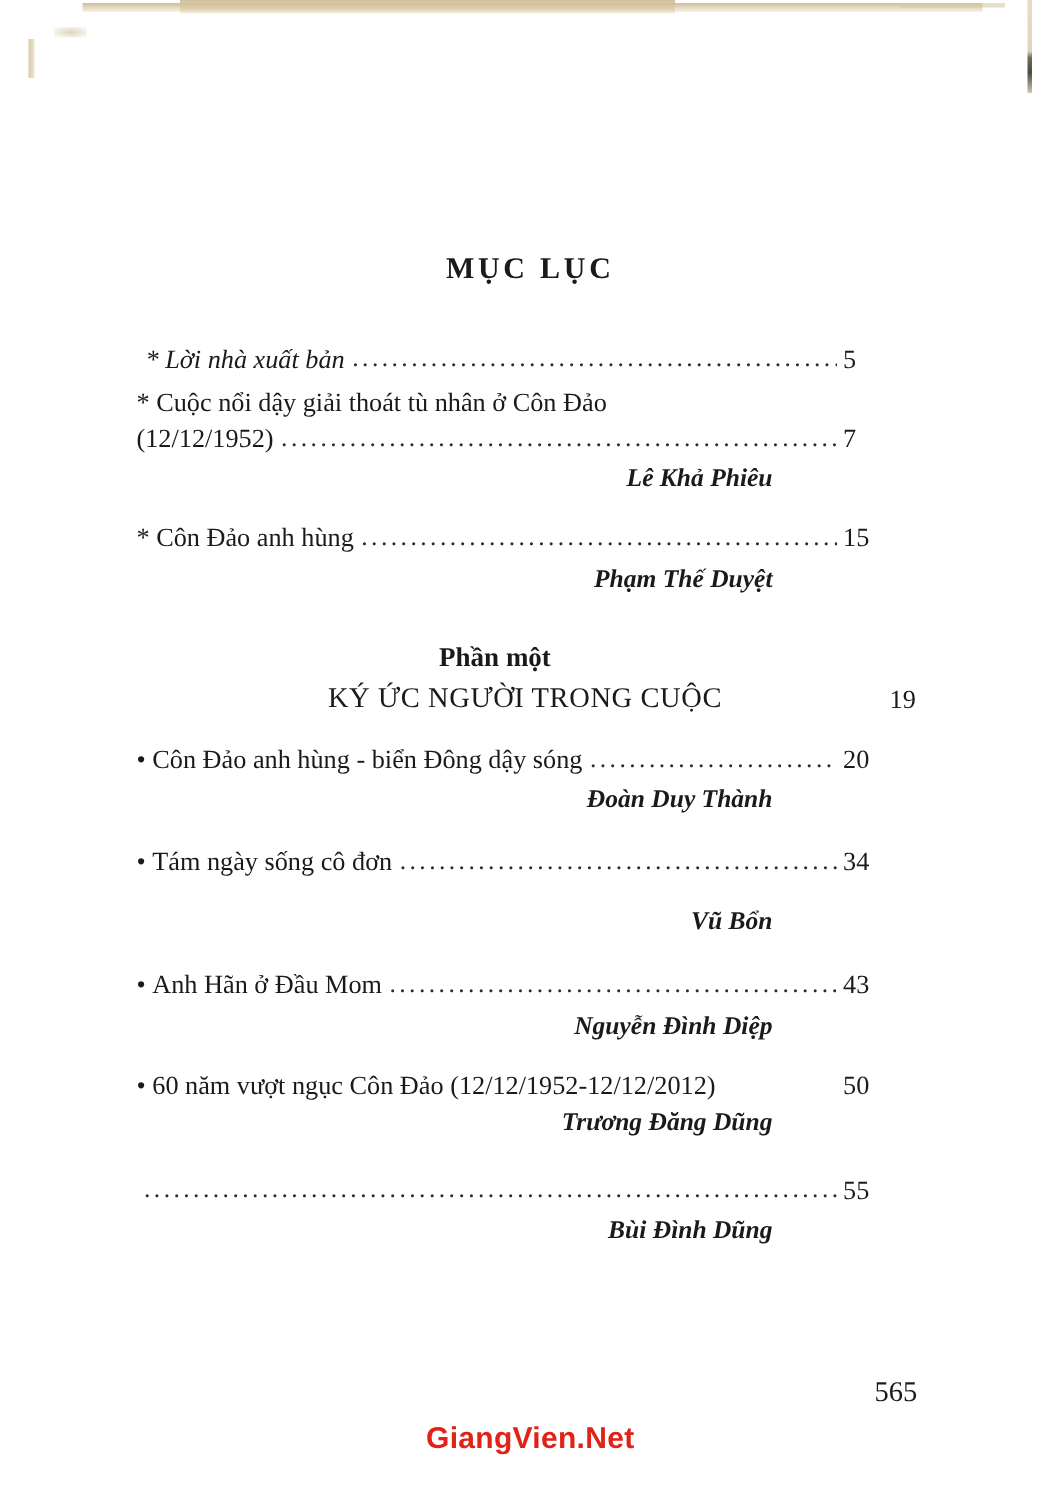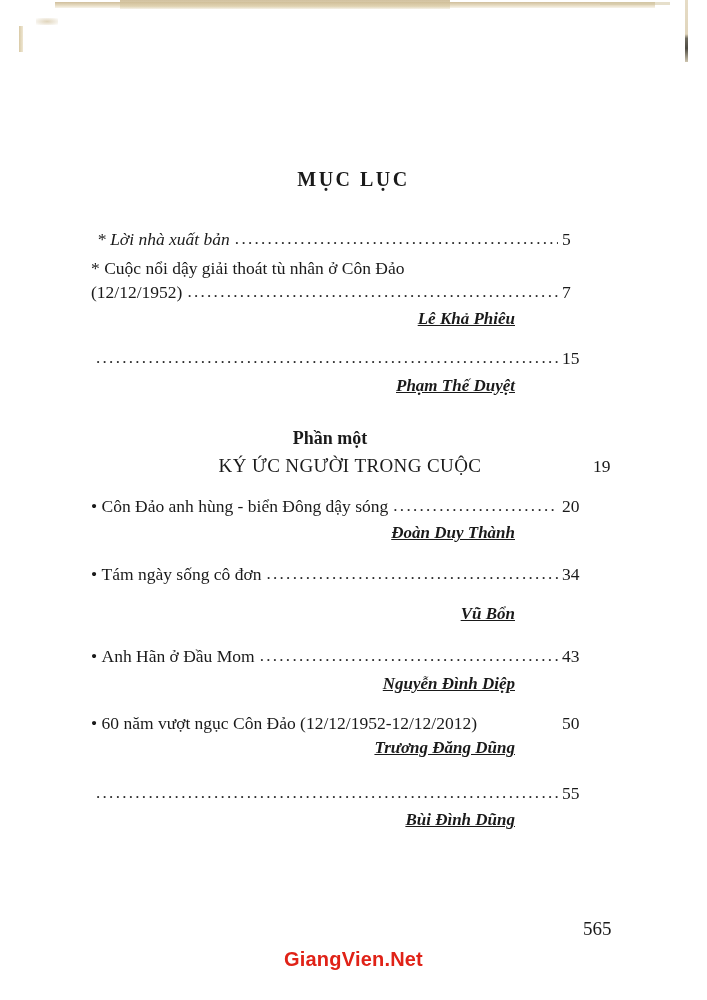--- a/index.html
+++ b/index.html
@@ -130,21 +130,20 @@
     display: flex;
   }
 
   .author {
     position: absolute;
     font-style: italic;
     font-weight: bold;
     font-size: 17px;
     white-space: nowrap;
     text-align: right;
-    text-decoration: underline;
   }
 
   .part-head {
     position: absolute;
     font-weight: bold;
     font-size: 18px;
     white-space: nowrap;
   }
   .part-sub {
     position: absolute;
@@ -210,20 +209,21 @@
         <span class="title-text">(12/12/1952)</span>
         <span class="leader">.................................................................................................................</span>
         <span class="pageno">7</span>
       </div>
     </div>
 
     <div class="author" style="top:309px; left:215px; width:300px;">Lê Khả Phiêu</div>
 
     <div class="entry-wrap" style="top:347px; left:91px; width:517px;">
       <div class="entry" style="width:100%;">
+        <span class="title-text"><span>*</span>&nbsp;<span>Côn Đảo anh hùng</span></span>
         <span class="leader">.................................................................................................................</span>
         <span class="pageno">15</span>
       </div>
     </div>
 
     <div class="author" style="top:376px; left:215px; width:300px;">Phạm Thế Duyệt</div>
 
     <div class="part-head" style="top:428px; left:0; width:660px; text-align:center;">Phần một</div>
     <div class="part-sub" style="top:455px; left:0; width:660px; text-align:center;">KÝ ỨC NGƯỜI TRONG CUỘC</div>
     <div class="part-page" style="top:456px; left:593px;">19</div>

